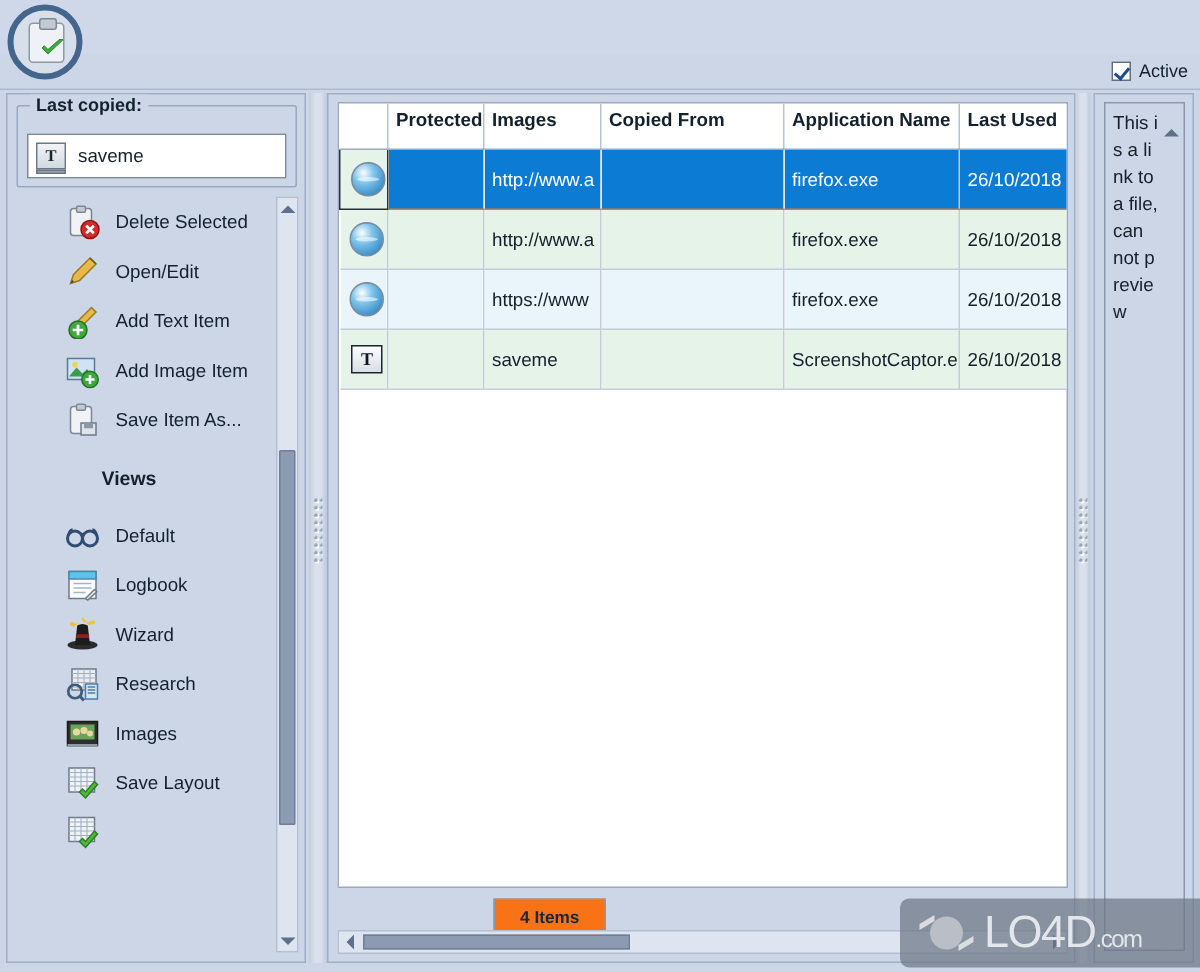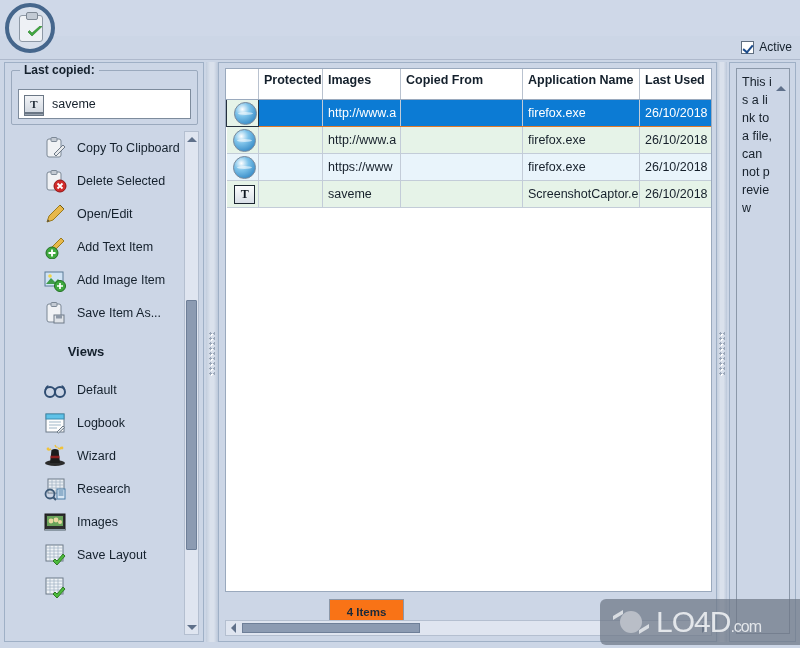--- a/index.html
+++ b/index.html
@@ -218,21 +218,21 @@
     border-bottom: 1px solid #9aa9bd;
     font-size: 12.5px; font-weight: bold; color: #14202c;
     text-align: left; padding: 4px 0 12px 5px;
     height: 22px; box-sizing: border-box;
     white-space: nowrap; overflow: hidden;
   }
   table.gridtable td {
     border-right: 1px solid #c3ccd8;
     border-bottom: 1px solid #c3ccd8;
     font-size: 12.5px; color: #16202b;
-    padding: 0 0 0 5px; height: 27px;
+    padding: 0 0 0 5px; height: 40px;
     white-space: nowrap; overflow: hidden;
     box-sizing: border-box;
   }
   tr.row-green td { background: #e6f3e8; }
   tr.row-blue  td { background: #e9f4fb; }
   tr.row-sel td {
     background: #0c7bd4; color: #ffffff;
     border-top: 1px solid #e07a2a; border-bottom: 1px solid #e07a2a;
   }
   tr.row-sel td.cell-icon { background: #e6f3e8; border: 1px solid #25303d; }
@@ -348,28 +348,20 @@
       <div class="groupbox">
         <div class="groupbox-title">Last copied:</div>
         <div class="lastcopied-field">
           <span class="icon-textfile">T</span>
           <span class="label">saveme</span>
         </div>
       </div>
 
       <div class="sb-scrollarea">
         <div class="sb-list" id="sb-list">
-            <div class="sb-item">
-              <span class="sb-ico"><svg viewBox="0 0 24 24" width="24" height="24">
-                  <rect x="4" y="3" width="14" height="18" rx="2" fill="#f0f2f5" stroke="#7b8795"></rect>
-                  <rect x="8" y="1.5" width="6" height="4" rx="1" fill="#c3cad3" stroke="#7b8795"></rect>
-                  <path d="M11 18 L20 9 L22 11 L13 20 Z" fill="#e7e9ec" stroke="#6e7a88"></path>
-                </svg></span>
-              <span>Copy To Clipboard</span>
-            </div>
             <div class="sb-item">
               <span class="sb-ico"><svg viewBox="0 0 24 24" width="24" height="24">
                   <rect x="4" y="3" width="14" height="18" rx="2" fill="#f0f2f5" stroke="#7b8795"></rect>
                   <rect x="8" y="1.5" width="6" height="4" rx="1" fill="#c3cad3" stroke="#7b8795"></rect>
                   <circle cx="17" cy="17" r="6" fill="#d22b2b" stroke="#8f1414"></circle>
                   <path d="M14.5 14.5 L19.5 19.5 M19.5 14.5 L14.5 19.5" stroke="#fff" stroke-width="1.8"></path>
                 </svg></span>
               <span>Delete Selected</span>
             </div>
             <div class="sb-item">

